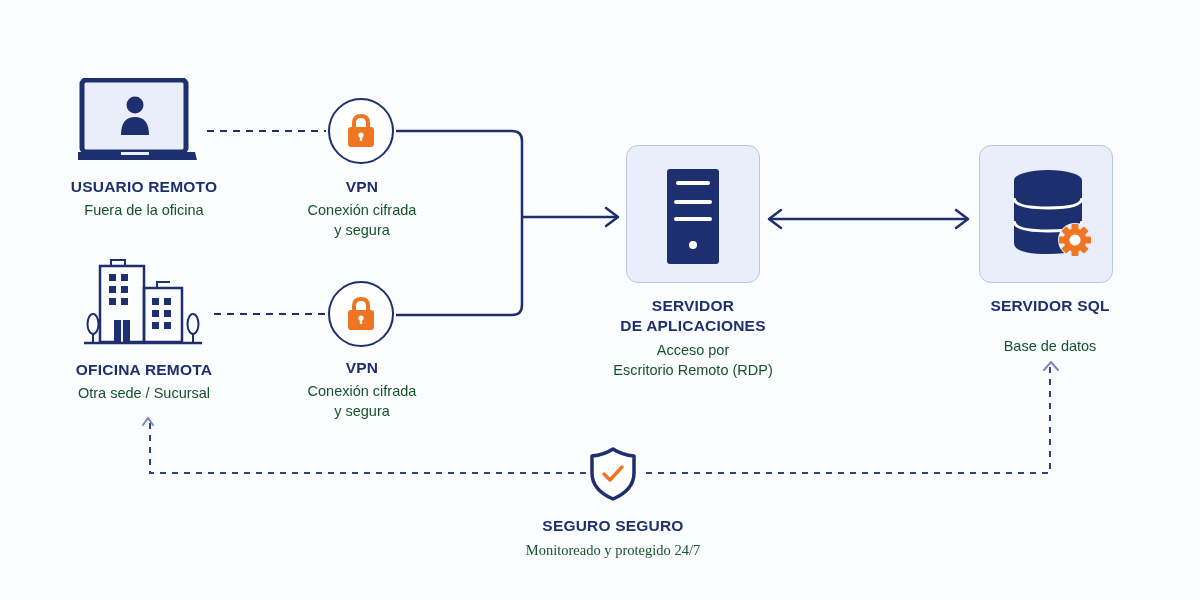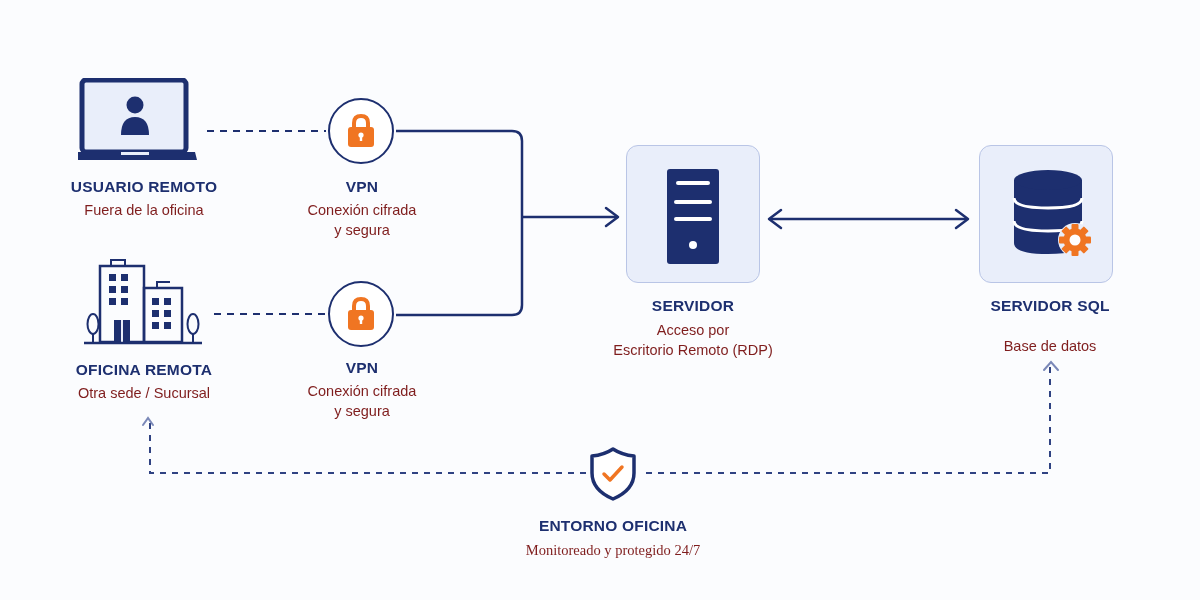--- a/index.html
+++ b/index.html
@@ -10,21 +10,21 @@
     position: relative;
   }
   .stage { position: absolute; left: 0; top: 0; width: 1200px; height: 467px; }
   svg.lines { position: absolute; left: 0; top: 0; }
   .node { position: absolute; text-align: center; }
   .title {
     color: #1d2f6f; font-weight: bold; font-size: 15.5px; letter-spacing: 0.2px;
     line-height: 20px; white-space: nowrap;
   }
   .sub {
-    color: #7f1d1d; font-size: 14.5px; line-height: 20px; white-space: nowrap;
+    color: #14532d; font-size: 14.5px; line-height: 20px; white-space: nowrap;
   }
   .icon { position: absolute; }
   .box {
     position: absolute; width: 134px; height: 138px; border-radius: 12px;
     background: #e9eefa; border: 1.5px solid #b9c5e6; box-sizing: border-box;
   }
   .circle {
     position: absolute; width: 66px; height: 66px; border-radius: 50%;
     border: 2.5px solid #1d2f6f; background: #ffffff; box-sizing: border-box;
   }
@@ -131,20 +131,21 @@
     <svg style="position:absolute;left:40px;top:23px;" width="52" height="95" viewBox="0 0 52 95">
       <rect x="0" y="0" width="52" height="95" rx="3" fill="#1d2f6f"></rect>
       <rect x="9" y="12" width="34" height="4" rx="2" fill="#ffffff"></rect>
       <rect x="7" y="31" width="38" height="4" rx="2" fill="#ffffff"></rect>
       <rect x="7" y="48" width="38" height="4" rx="2" fill="#ffffff"></rect>
       <circle cx="26" cy="76" r="4" fill="#ffffff"></circle>
     </svg>
   </div>
   <div class="node" style="left:593px;top:296px;width:200px;">
     <div class="title">SERVIDOR</div>
+    <div class="title">DE APLICACIONES</div>
     <div class="sub" style="margin-top:4px;">Acceso por</div>
     <div class="sub">Escritorio Remoto (RDP)</div>
   </div>
 
   <div class="box" style="left:979px;top:145px;">
     <svg style="position:absolute;left:32px;top:22px;" width="84" height="94" viewBox="0 0 84 94">
       <path d="M2 12 V75 Q2 86 36 86 Q70 86 70 75 V12 Z" fill="#1d2f6f"></path>
       <ellipse cx="36" cy="12" rx="34" ry="10" fill="#1d2f6f"></ellipse>
       <path d="M2 30 Q2 40 36 40 Q70 40 70 30" fill="none" stroke="#ffffff" stroke-width="3"></path>
       <path d="M2 53 Q2 63 36 63 Q70 63 70 53" fill="none" stroke="#ffffff" stroke-width="3"></path>
@@ -164,17 +165,17 @@
   <div class="node" style="left:950px;top:296px;width:200px;">
     <div class="title">SERVIDOR SQL</div>
     <div class="sub" style="margin-top:20px;">Base de datos</div>
   </div>
 
   <svg class="icon" style="left:589px;top:446px;" width="48" height="56" viewBox="0 0 48 56">
     <path d="M24 3 Q33 9 45 10 V27 Q45 44 24 53 Q3 44 3 27 V10 Q15 9 24 3 Z" fill="#ffffff" stroke="#1d2f6f" stroke-width="3.5" stroke-linejoin="round"></path>
     <polyline points="15,28 21,34 33,21" fill="none" stroke="#f07522" stroke-width="3.5" stroke-linecap="round" stroke-linejoin="round"></polyline>
   </svg>
   <div class="node" style="left:463px;top:516px;width:300px;">
-    <div class="title">ENTORNO OFICINA</div>
+    <div class="title">SEGURO SEGURO</div>
     <div class="sub" style="margin-top:4px;font-family:Liberation Serif, serif;">Monitoreado y protegido 24/7</div>
   </div>
 
 </div>
 
 </body></html>

